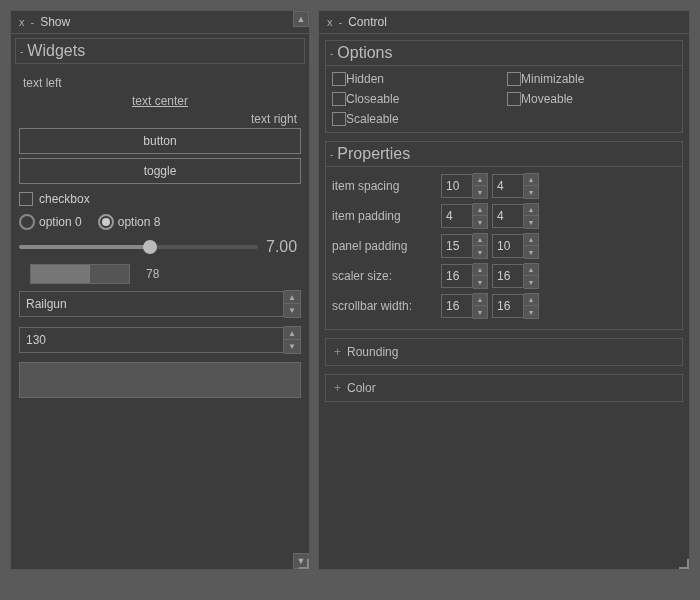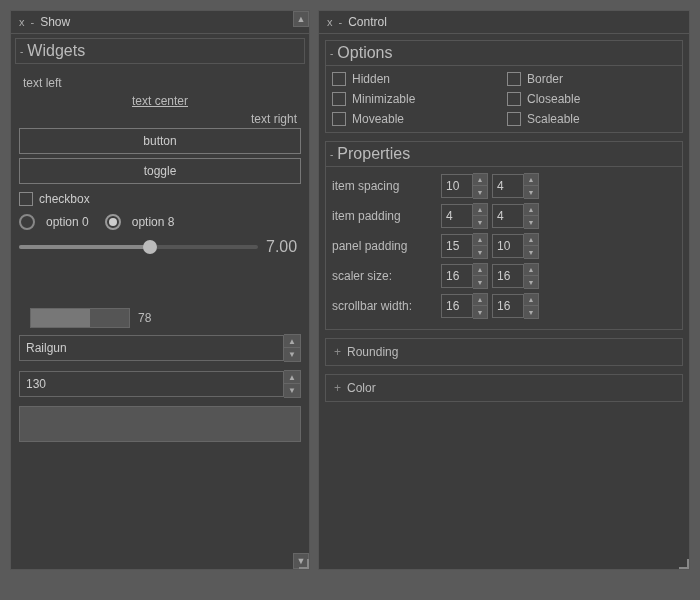--- a/index.html
+++ b/index.html
@@ -132,21 +132,21 @@
 
     .radio-row {
       display: flex;
       align-items: center;
       gap: 16px;
       padding: 4px 0;
     }
     .radio-item {
       display: flex;
       align-items: center;
-      gap: 11px;
+      gap: 4px;
       cursor: pointer;
     }
     .custom-radio {
       width: 16px;
       height: 16px;
       border-radius: 50%;
       border: 2px solid #888;
       background: #3c3c3c;
       cursor: pointer;
       display: flex;
@@ -195,23 +195,22 @@
     }
     .slider-value {
       color: #bbb;
       font-size: 16px;
       width: 35px;
     }
 
     .progress-row {
       display: flex;
       align-items: center;
-      gap: 8px;
+      gap: 16px;
       padding: 4px 11px;
-      margin-top: 44px;
     }
     .progress-bar {
       width: 100px;
       height: 20px;
       background: #555;
       border: 1px solid #666;
       position: relative;
     }
     .progress-fill {
       height: 100%;
@@ -287,21 +286,21 @@
     
     .options-grid {
       display: grid;
       grid-template-columns: 1fr 1fr;
       gap: 6px;
       padding: 6px;
     }
     .option-item {
       display: flex;
       align-items: center;
-      gap: 6px;
+      gap: 0;
       cursor: pointer;
     }
     .option-checkbox {
       width: 14px;
       height: 14px;
       border: 1px solid #888;
       background: #3c3c3c;
       flex-shrink: 0;
     }
     .option-label {
@@ -504,24 +503,20 @@
         <span class="section-collapse">-</span>
         <span class="section-title">Options</span>
       </div>
       <div class="options-grid">
         <div class="option-item">
           <div class="option-checkbox"></div>
           <span class="option-label">Hidden</span>
         </div>
         <div class="option-item">
           <div class="option-checkbox"></div>
-          <span class="option-label">Border</span>
-        </div>
-        <div class="option-item">
-          <div class="option-checkbox"></div>
           <span class="option-label">Minimizable</span>
         </div>
         <div class="option-item">
           <div class="option-checkbox"></div>
           <span class="option-label">Closeable</span>
         </div>
         <div class="option-item">
           <div class="option-checkbox"></div>
           <span class="option-label">Moveable</span>
         </div>

